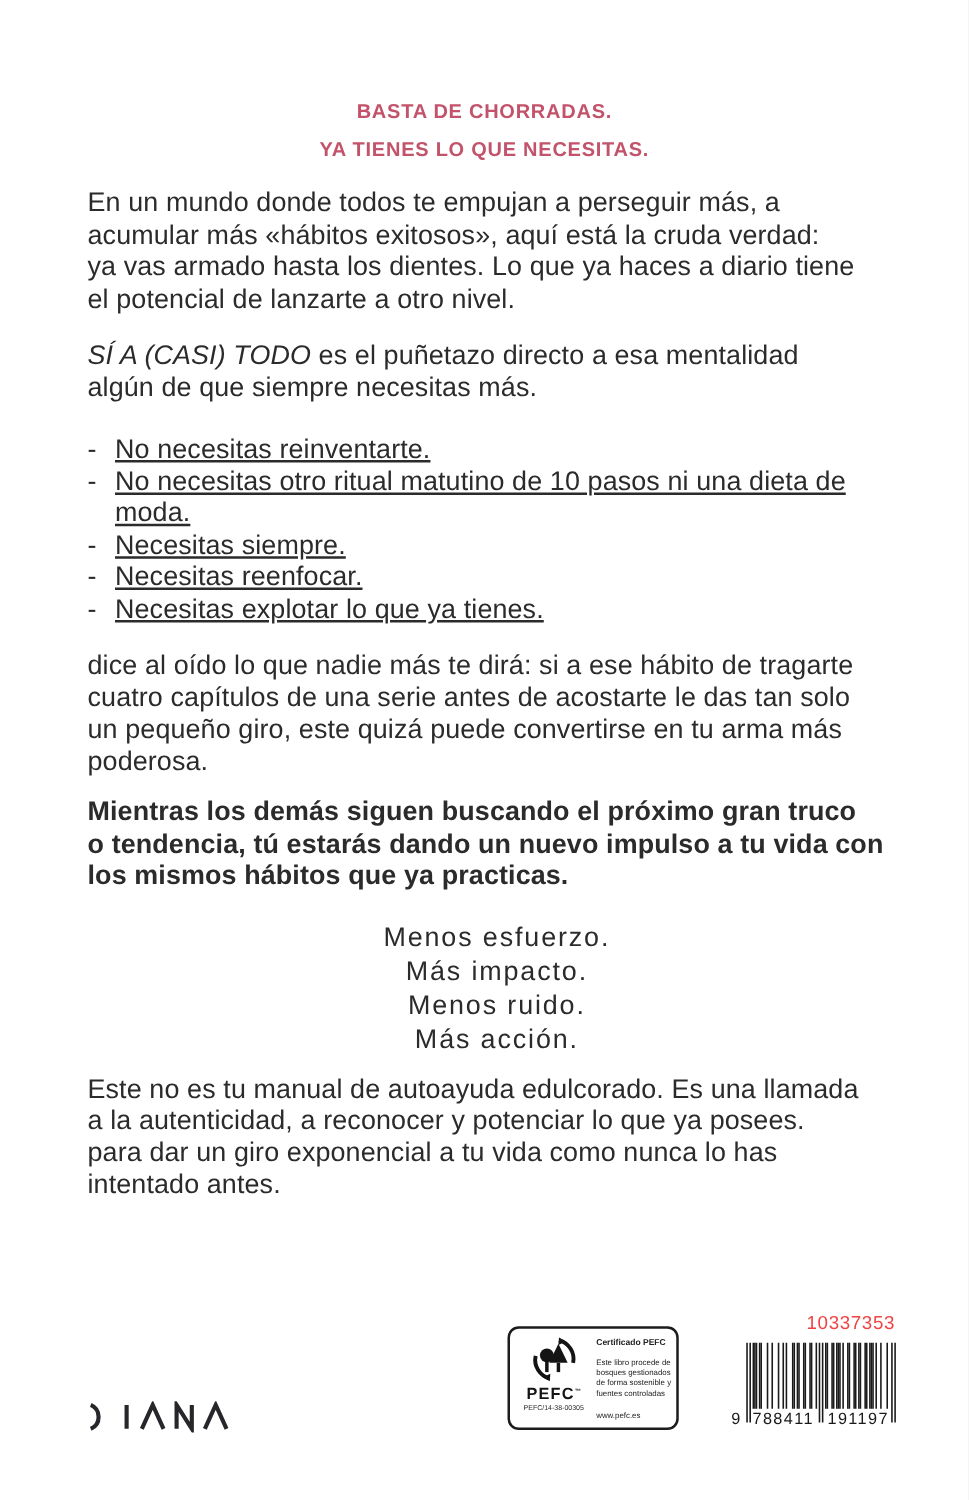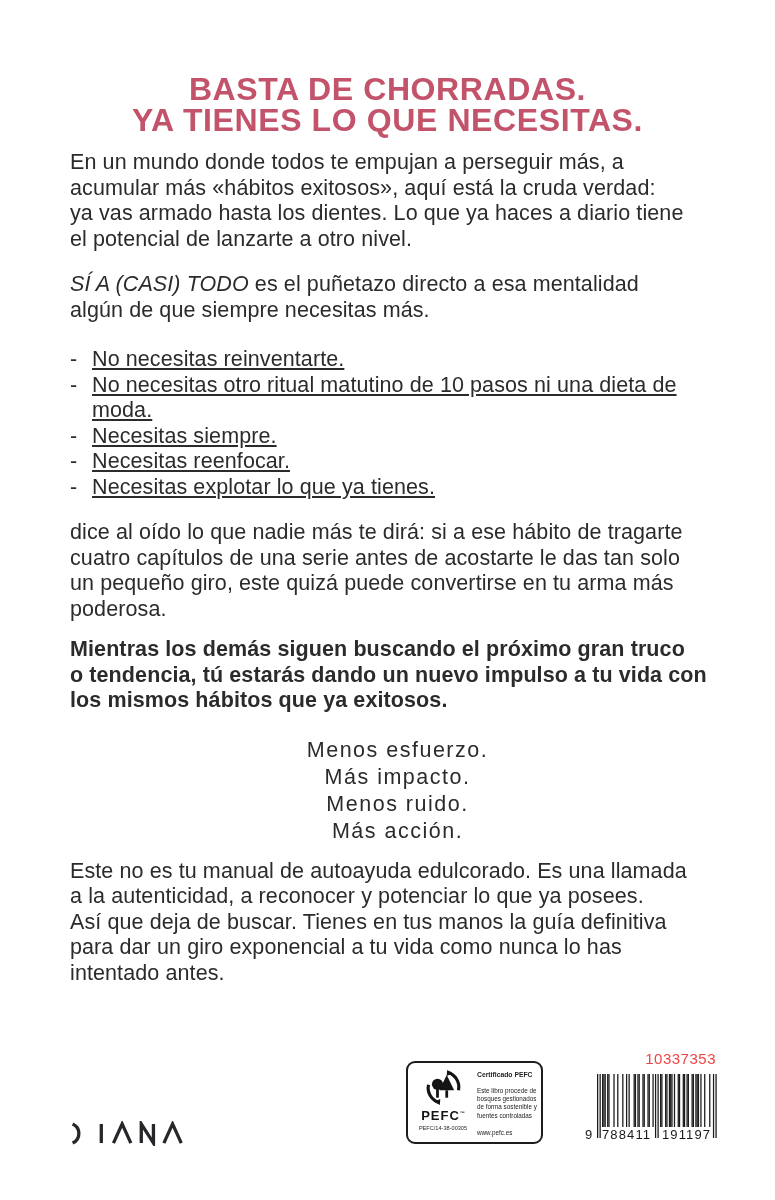--- a/index.html
+++ b/index.html
@@ -11,21 +11,21 @@
     font-family:"Liberation Sans", sans-serif;
     color:var(--ink,#2b2b2b);
     overflow:hidden;
   }
   
   .tagline{
     position:absolute;top:74px;left:0;width:775px;
     text-align:center;
     color:var(--accent,#c2536a);
     font-weight:700;
-    font-size:32px;line-height:31px;
+    font-size:16px;line-height:31px;
     letter-spacing:0.6px;
   }
   
   .copy{
     position:absolute;left:70px;top:150px;width:655px;
     font-size:21.5px;line-height:25.5px;
     letter-spacing:0.1px;
     color:var(--ink,#2b2b2b);
   }
   .copy .line{white-space:nowrap;}
@@ -132,34 +132,33 @@
     <div class="para-3">
       <div class="line">dice al oído lo que nadie más te dirá: si a ese hábito de tragarte</div>
       <div class="line">cuatro capítulos de una serie antes de acostarte le das tan solo</div>
       <div class="line">un pequeño giro, este quizá puede convertirse en tu arma más</div>
       <div class="line">poderosa.</div>
     </div>
 
     <div class="para-4">
       <div class="line">Mientras los demás siguen buscando el próximo gran truco</div>
       <div class="line">o tendencia, tú estarás dando un nuevo impulso a tu vida con</div>
-      <div class="line">los mismos hábitos que ya exitosos.</div>
+      <div class="line">los mismos hábitos que ya practicas.</div>
     </div>
 
     <div class="mantra">
       <div class="line">Menos esfuerzo.</div>
       <div class="line">Más impacto.</div>
       <div class="line">Menos ruido.</div>
       <div class="line">Más acción.</div>
     </div>
 
     <div class="para-5">
       <div class="line">Este no es tu manual de autoayuda edulcorado. Es una llamada</div>
       <div class="line">a la autenticidad, a reconocer y potenciar lo que ya posees.</div>
-      <div class="line">Así que deja de buscar. Tienes en tus manos la guía definitiva</div>
       <div class="line">para dar un giro exponencial a tu vida como nunca lo has</div>
       <div class="line">intentado antes.</div>
     </div>
   </main>
 
   <svg class="publisher-logo" viewBox="0 0 130 26" aria-label="DIANA">
     <g fill="none" stroke="#26262b" stroke-width="3.8" stroke-linecap="butt" stroke-linejoin="miter">
       <path d="M3,2 A12,12 0 0 1 3,24"></path>
       <path d="M36,2 L36,24"></path>
       <path d="M50,24 L60,2 L70,24"></path>

